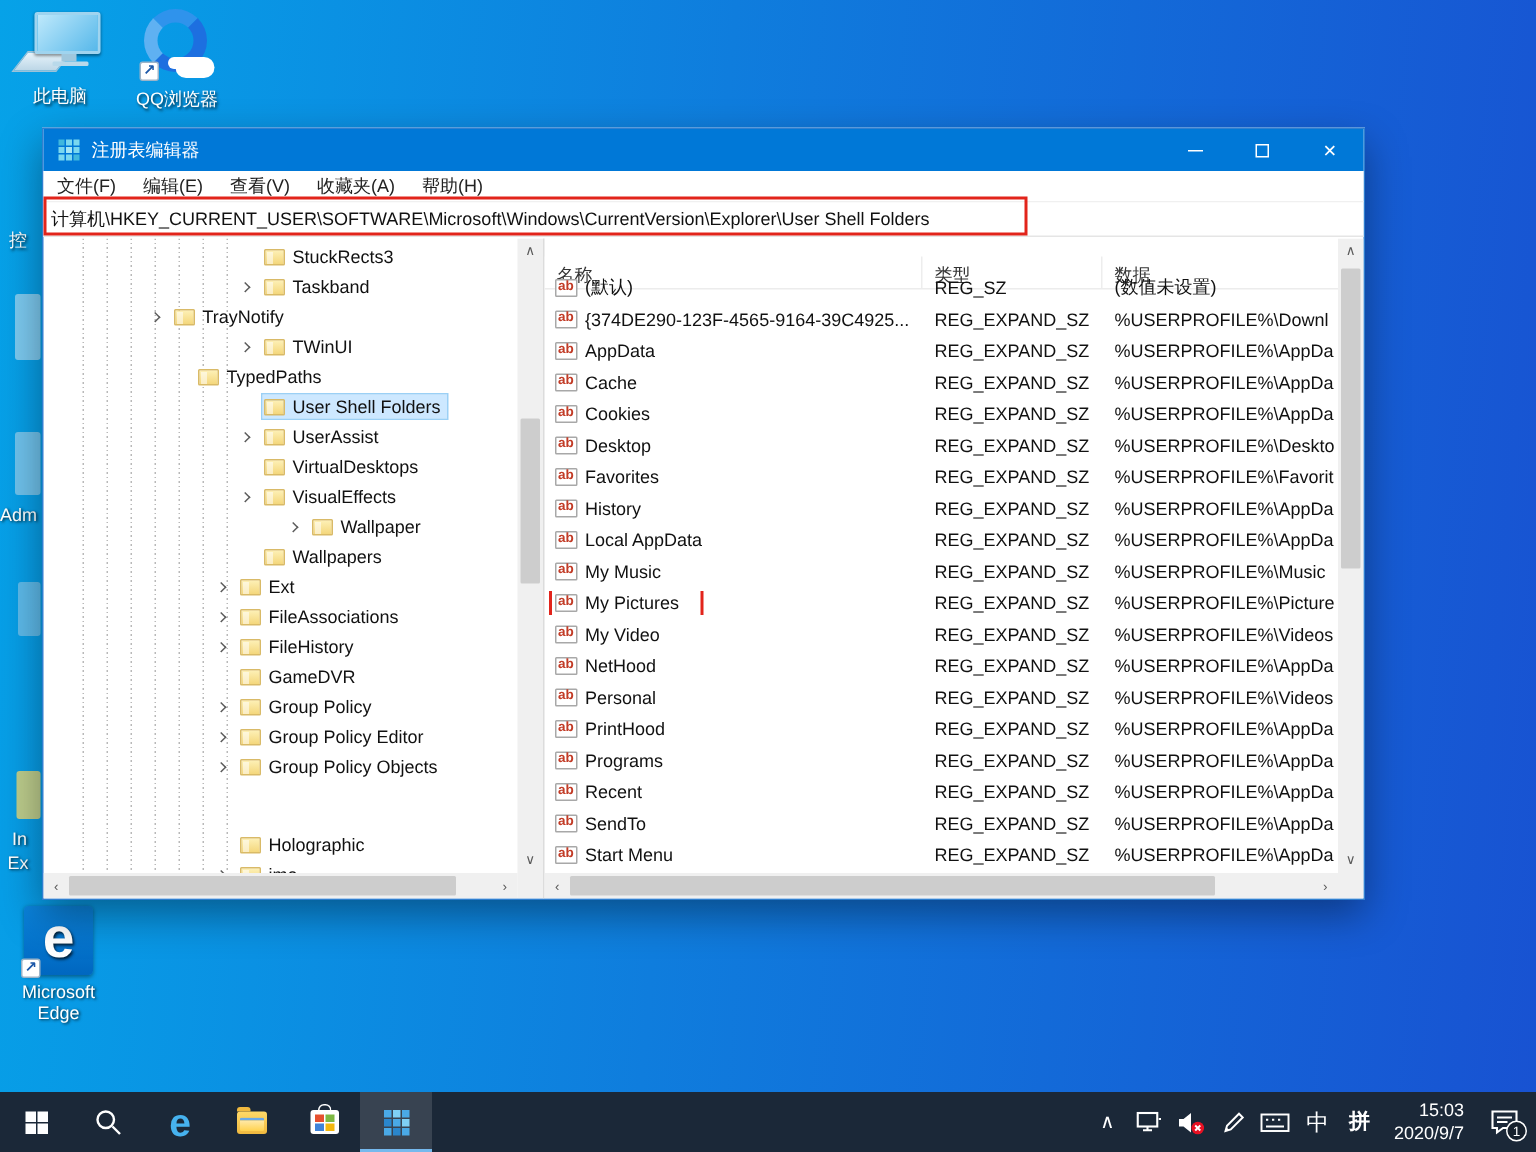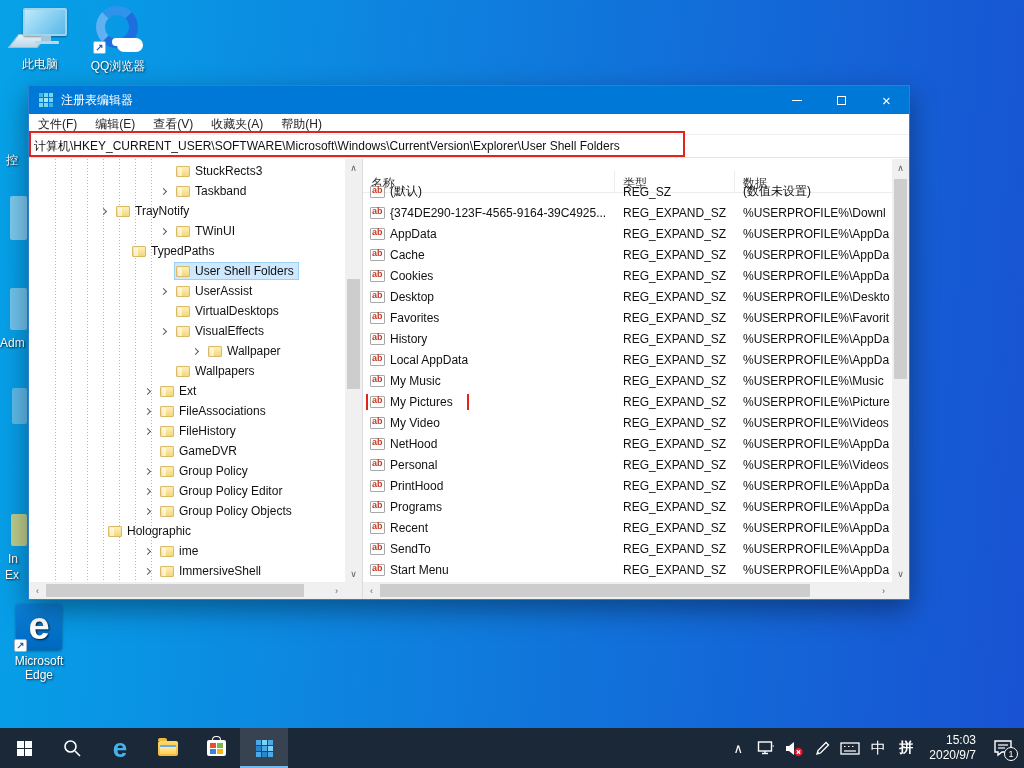--- a/index.html
+++ b/index.html
@@ -338,21 +338,21 @@
             </div>
 
             <div class="titem" style="padding-left: 116px;">
               <span class="arr show"></span>
               <span class="tsel">
                 <span class="folder"></span>
                 <span>Group Policy Objects</span>
               </span>
             </div>
 
-            <div class="titem" style="padding-left: 64px;">
+            <div class="titem" style="padding-left: 116px; margin-top: 32px;">
               <span class="arr"></span>
               <span class="tsel">
                 <span class="folder"></span>
                 <span>Holographic</span>
               </span>
             </div>
 
             <div class="titem" style="padding-left: 116px;">
               <span class="arr show"></span>
               <span class="tsel">

